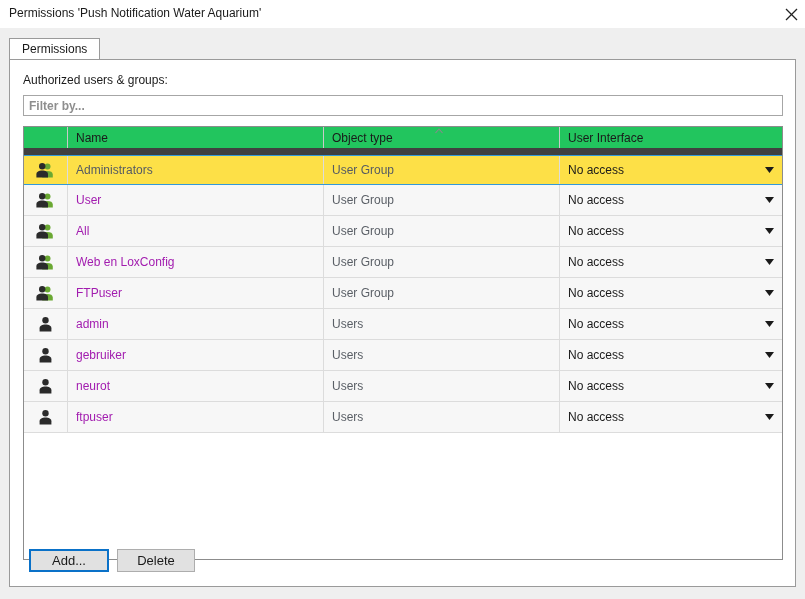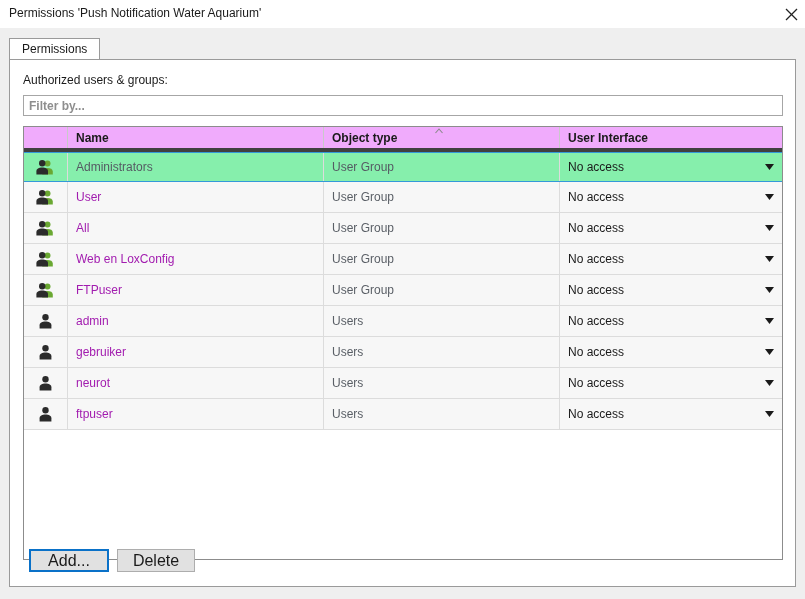--- a/index.html
+++ b/index.html
@@ -105,23 +105,22 @@
     left: 13px; top: 66px;
     width: 760px; height: 434px;
     box-sizing: border-box;
     border: 1px solid #8c8c8c;
     background: #ffffff;
     overflow: hidden;
   }
   .thead {
     position: relative;
     height: 21px;
-    background: #f0abfc;
-    border-bottom: 4px solid #404040;
-    font-weight: bold;
+    background: #22c55e;
+    border-bottom: 7px solid #404040;
   }
   .th {
     position: absolute;
     top: 0;
     height: 21px;
     display: flex;
     align-items: center;
     font-size: 12px;
     color: #1a1a1a;
     box-sizing: border-box;
@@ -146,21 +145,21 @@
   .tbody { position: relative; }
 
   .row {
     position: relative;
     height: 30px;
     border-bottom: 1px solid #dcdcdc;
     background: #f7f7f7;
     cursor: default;
   }
   .row.selected {
-    background: #86efac;
+    background: #fde047;
     border-top: 1px solid #3399d9;
     border-bottom: 1px solid #3399d9;
     height: 28px;
   }
 
   .cell {
     position: absolute;
     top: 0;
     bottom: 0;
     display: flex;
@@ -190,21 +189,21 @@
   .usericon svg { display: block; }
 
   
   .btn {
     position: absolute;
     height: 23px;
     box-sizing: border-box;
     background: #e1e1e1;
     border: 1px solid #adadad;
     font-family: "Liberation Sans", sans-serif;
-    font-size: 16px;
+    font-size: 13px;
     color: #1a1a1a;
     display: flex;
     align-items: center;
     justify-content: center;
     cursor: default;
     padding: 0;
   }
   .btn-add {
     left: 19px;
     top: 489px;

